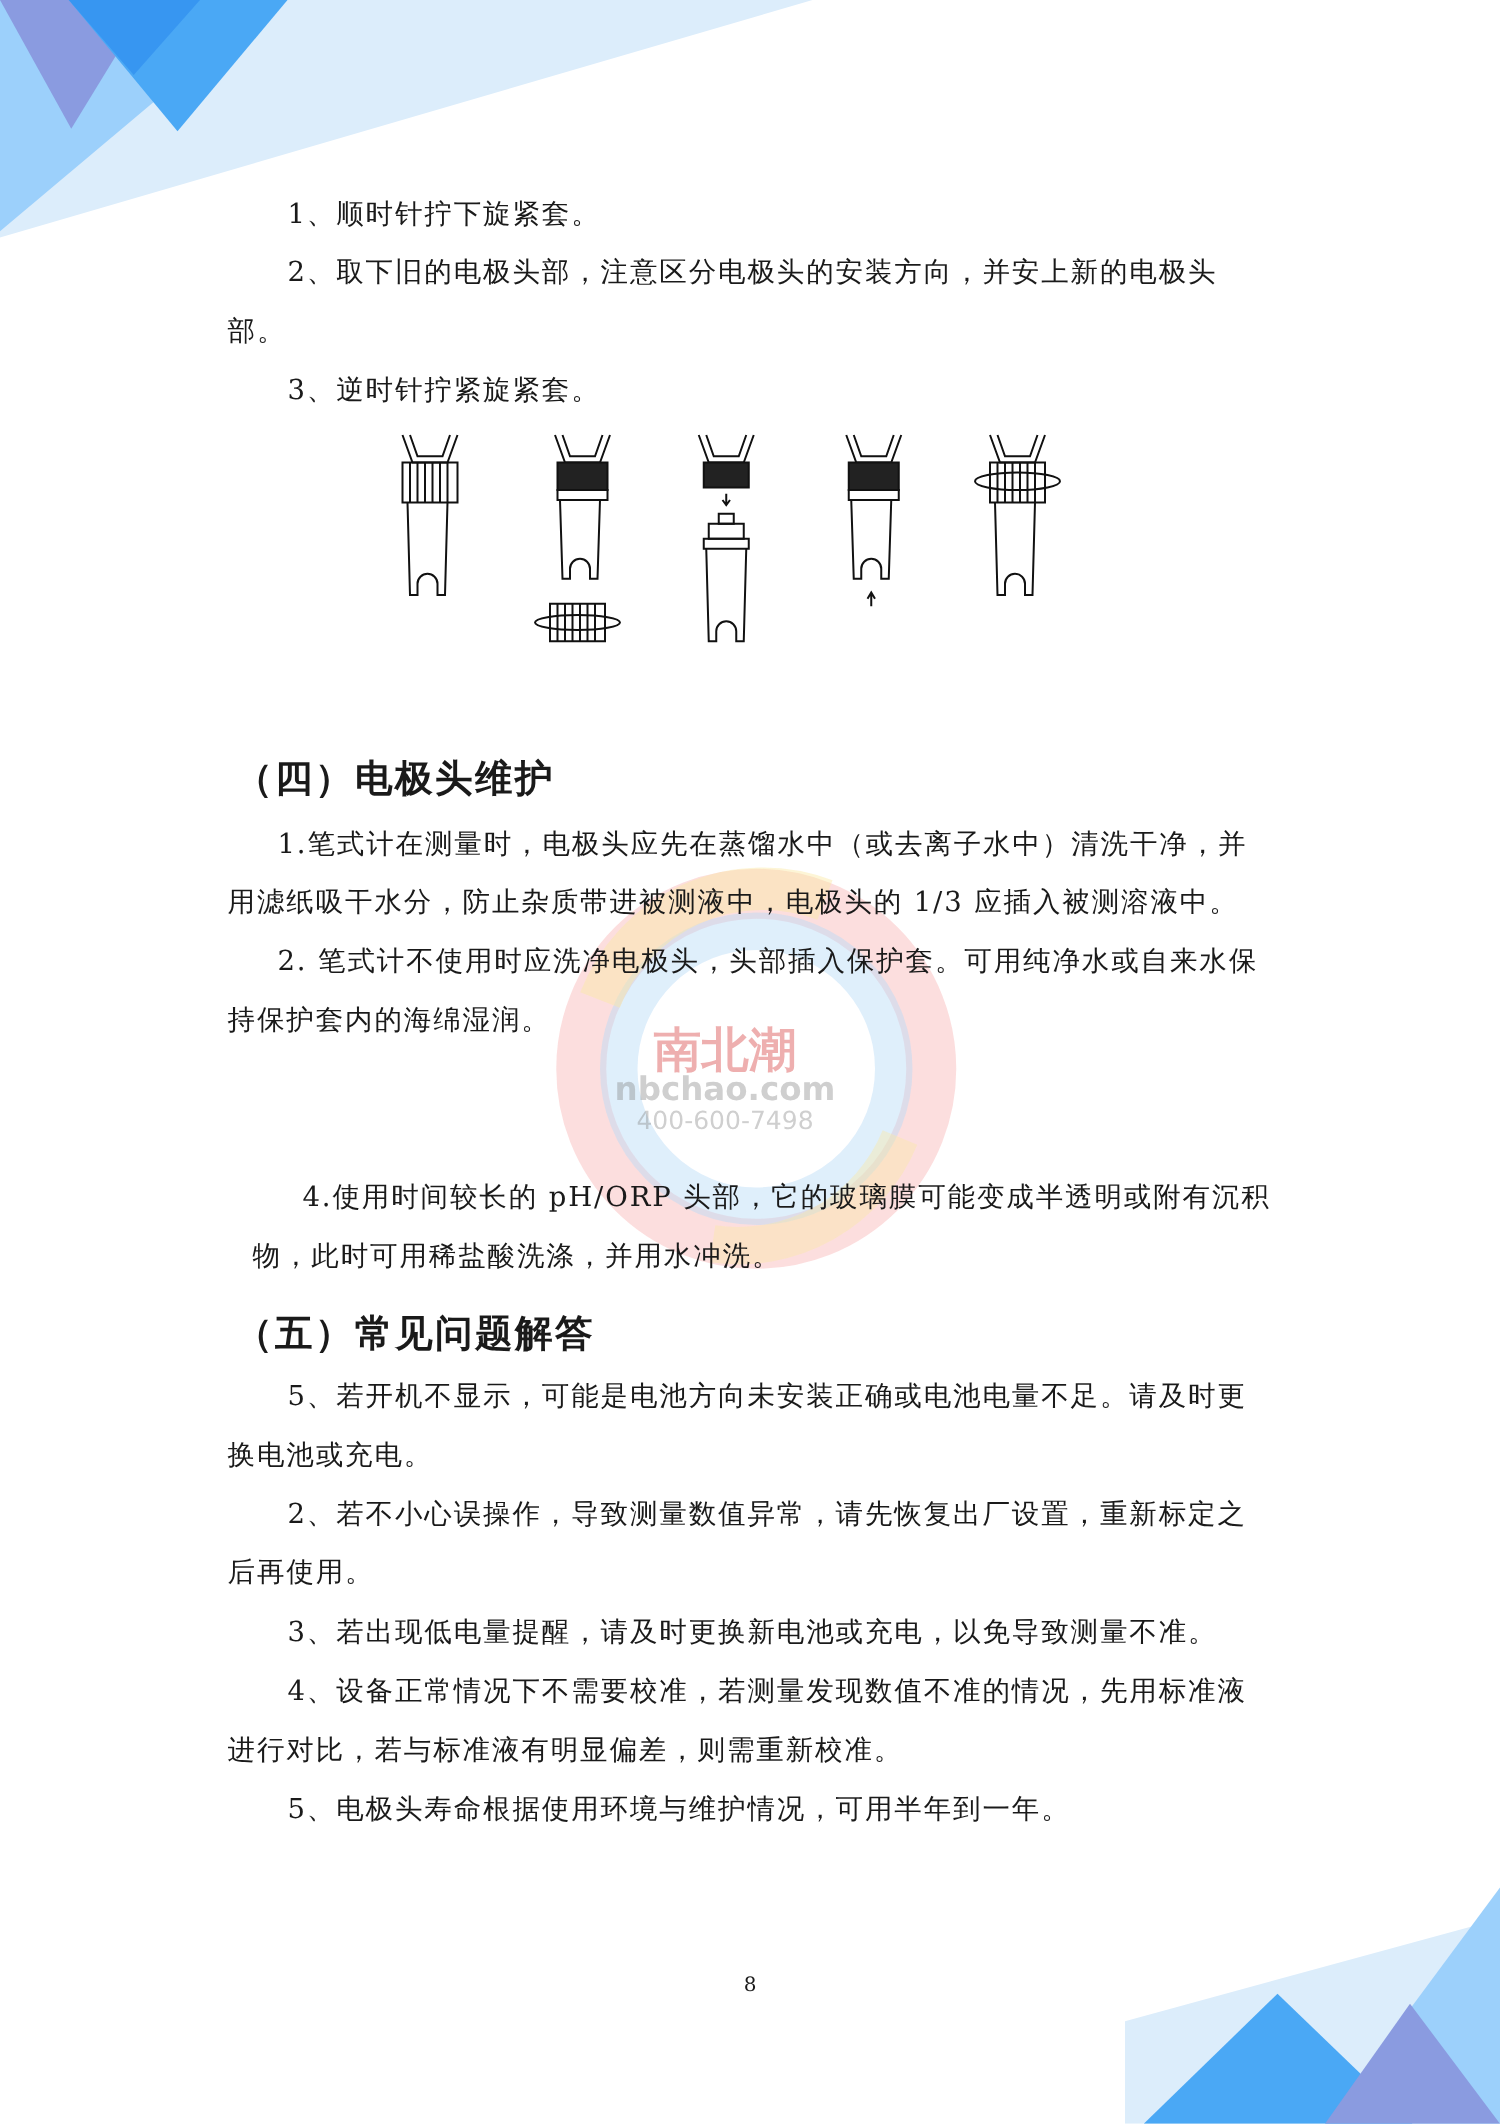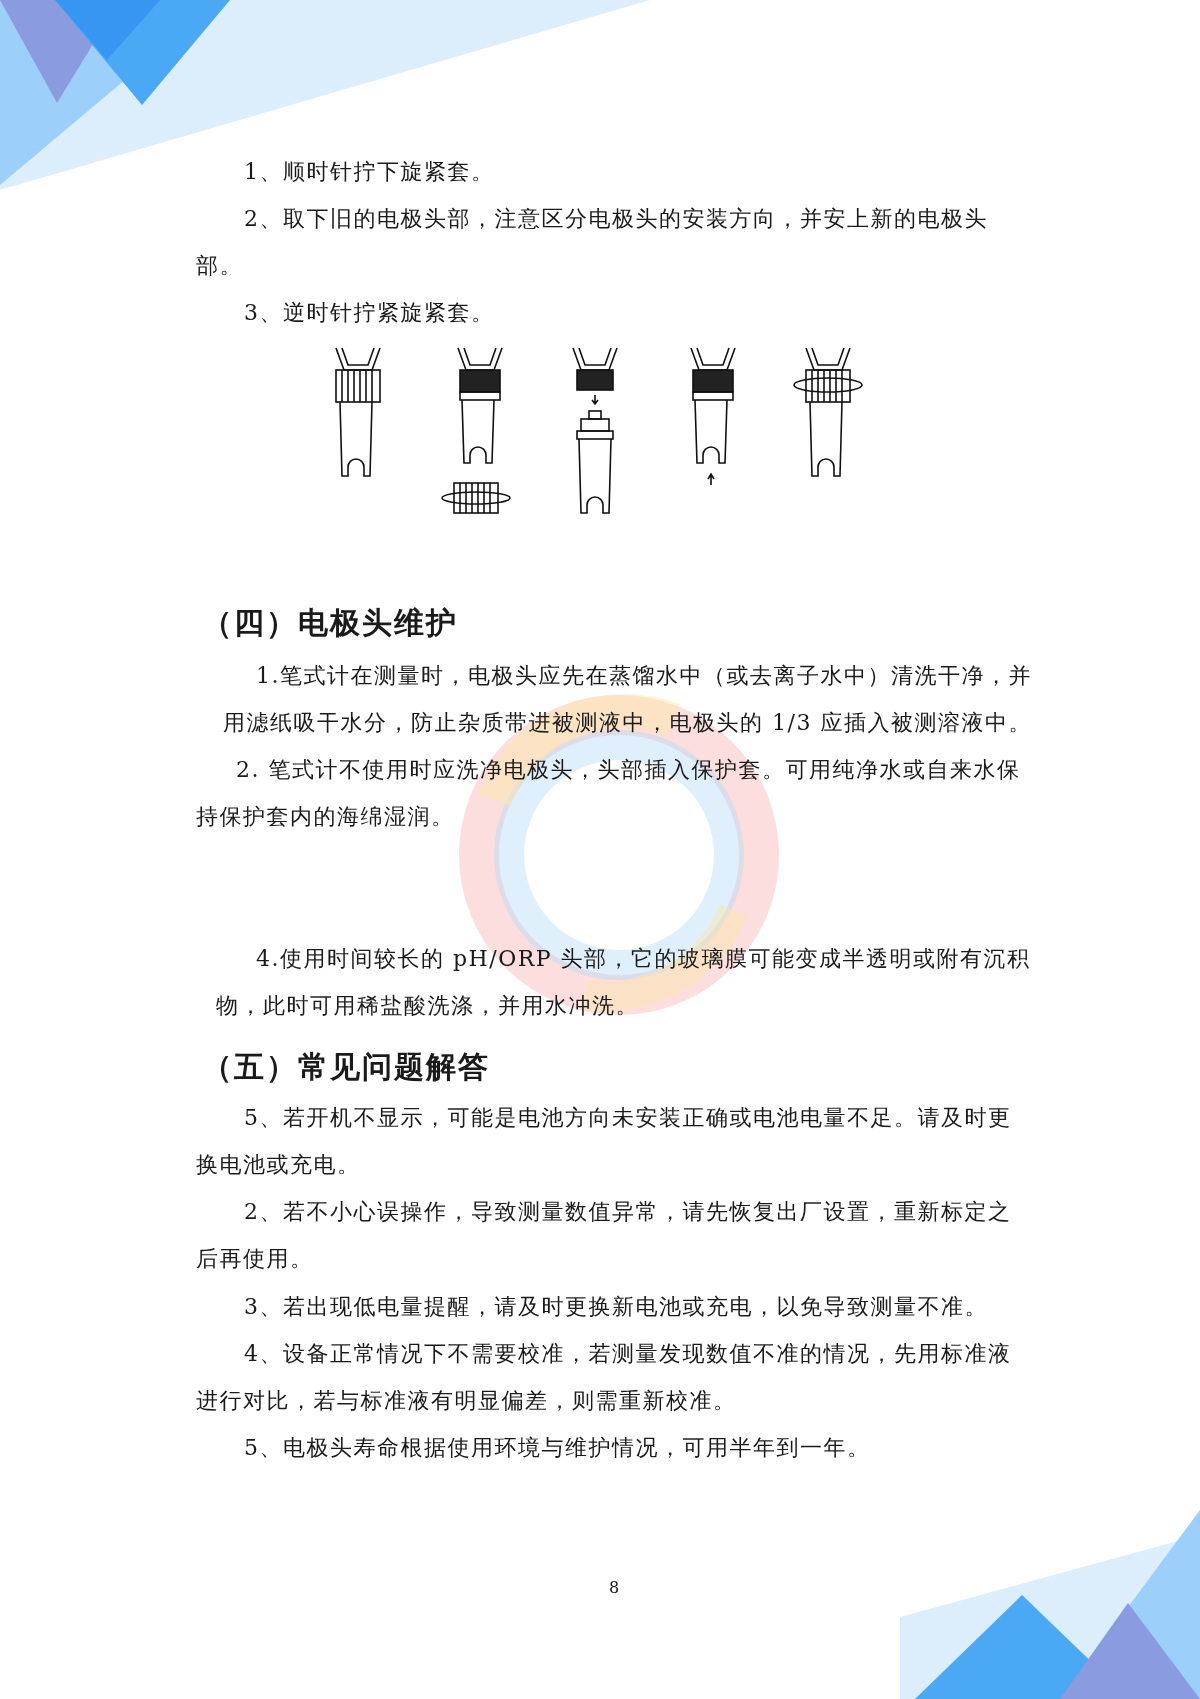--- a/index.html
+++ b/index.html
@@ -1,19 +1,19 @@
 <!DOCTYPE html>
 <html><head>
 <meta charset="utf-8">
 <style>
   html, body { margin:0; padding:0; }
   body { width:1200px; height:1699px; position:relative; overflow:hidden; background:#ffffff;
          font-family:"DejaVu Serif", "Liberation Serif", serif; color:#1a1a1a; }
   .deco { position:absolute; left:0; top:0; width:1200px; height:1699px; pointer-events:none; }
-  .page { position:absolute; left:14px; top:0; width:984px; height:1699px;border-radius:10px; }
+  .page { position:absolute; left:0; top:0; width:984px; height:1699px;border-radius:10px; }
   .p { position:absolute; left:182px; width:836px; font-size:22px; line-height:47px; letter-spacing:1.5px; margin:0; }
   .indent { text-indent:48px; }
   .indent2 { text-indent:40px; }
   .h { position:absolute; left:188px; font-family:"DejaVu Sans", "Liberation Sans", sans-serif; font-weight:bold; font-size:30px; letter-spacing:2px; margin:0; }
   .figure { position:absolute; left:320px; top:345px; width:560px; height:175px; }
   .pagenum { position:absolute; top:1578px; left:0; width:1200px; text-align:center; font-size:16px; }
   .watermark { position:absolute; left:420px; top:680px; width:370px; height:360px; opacity:0.55; }
 </style>
 </head>
 <body>
@@ -83,23 +83,28 @@
       <path d="M6,57 L8,131 L14,131 L14,122 A8,8 0 1 1 30,122 L30,131 L36,131 L38,57"></path>
     </g>
   </svg>
 
   <svg class="watermark" viewBox="0 0 370 360">
     <circle cx="185" cy="175" r="140" fill="none" stroke="#f47a7a" stroke-width="40" opacity="0.45"></circle>
     <circle cx="185" cy="175" r="110" fill="none" stroke="#7fbcf0" stroke-width="30" opacity="0.45"></circle>
     <path d="M60,120 A140,140 0 0 1 240,40" fill="none" stroke="#f6d65a" stroke-width="34" opacity="0.45"></path>
     <path d="M300,230 A140,140 0 0 1 150,315" fill="none" stroke="#f6d65a" stroke-width="30" opacity="0.4"></path>
   </svg>
+  <div style="position:absolute;left:470px;top:820px;width:220px;text-align:center;opacity:0.4;font-family:'DejaVu Sans',sans-serif;">
+    <div style="font-size:38px;font-weight:bold;color:#d53a3a;line-height:40px;">南北潮</div>
+    <div style="font-size:26px;font-weight:bold;color:#888;line-height:24px;">nbchao.com</div>
+    <div style="font-size:20px;color:#888;line-height:24px;">400-600-7498</div>
+  </div>
 
   <h2 class="h" style="top:603px;">（四）电极头维护</h2>
-  <p class="p indent2" style="top:652px;text-align:right;">1.笔式计在测量时，电极头应先在蒸馏水中（或去离子水中）清洗干净，并用滤纸吸干水分，防止杂质带进被测液中，电极头的 1/3 应插入被测溶液中。</p>
+  <p class="p indent2" style="top:652px;">1.笔式计在测量时，电极头应先在蒸馏水中（或去离子水中）清洗干净，并用滤纸吸干水分，防止杂质带进被测液中，电极头的 1/3 应插入被测溶液中。</p>
   <p class="p indent2" style="top:746px;">2. 笔式计不使用时应洗净电极头，头部插入保护套。可用纯净水或自来水保持保护套内的海绵湿润。</p>
   <p class="p indent2" style="top:935px;margin-left:20px;">4.使用时间较长的 pH/ORP 头部，它的玻璃膜可能变成半透明或附有沉积物，此时可用稀盐酸洗涤，并用水冲洗。</p>
 
   <h2 class="h" style="top:1047px;">（五）常见问题解答</h2>
   <p class="p indent" style="top:1094px;">5、若开机不显示，可能是电池方向未安装正确或电池电量不足。请及时更换电池或充电。</p>
   <p class="p indent" style="top:1188px;">2、若不小心误操作，导致测量数值异常，请先恢复出厂设置，重新标定之后再使用。</p>
   <p class="p indent" style="top:1283px;">3、若出现低电量提醒，请及时更换新电池或充电，以免导致测量不准。</p>
   <p class="p indent" style="top:1330px;">4、设备正常情况下不需要校准，若测量发现数值不准的情况，先用标准液进行对比，若与标准液有明显偏差，则需重新校准。</p>
   <p class="p indent" style="top:1424px;">5、电极头寿命根据使用环境与维护情况，可用半年到一年。</p>
 

